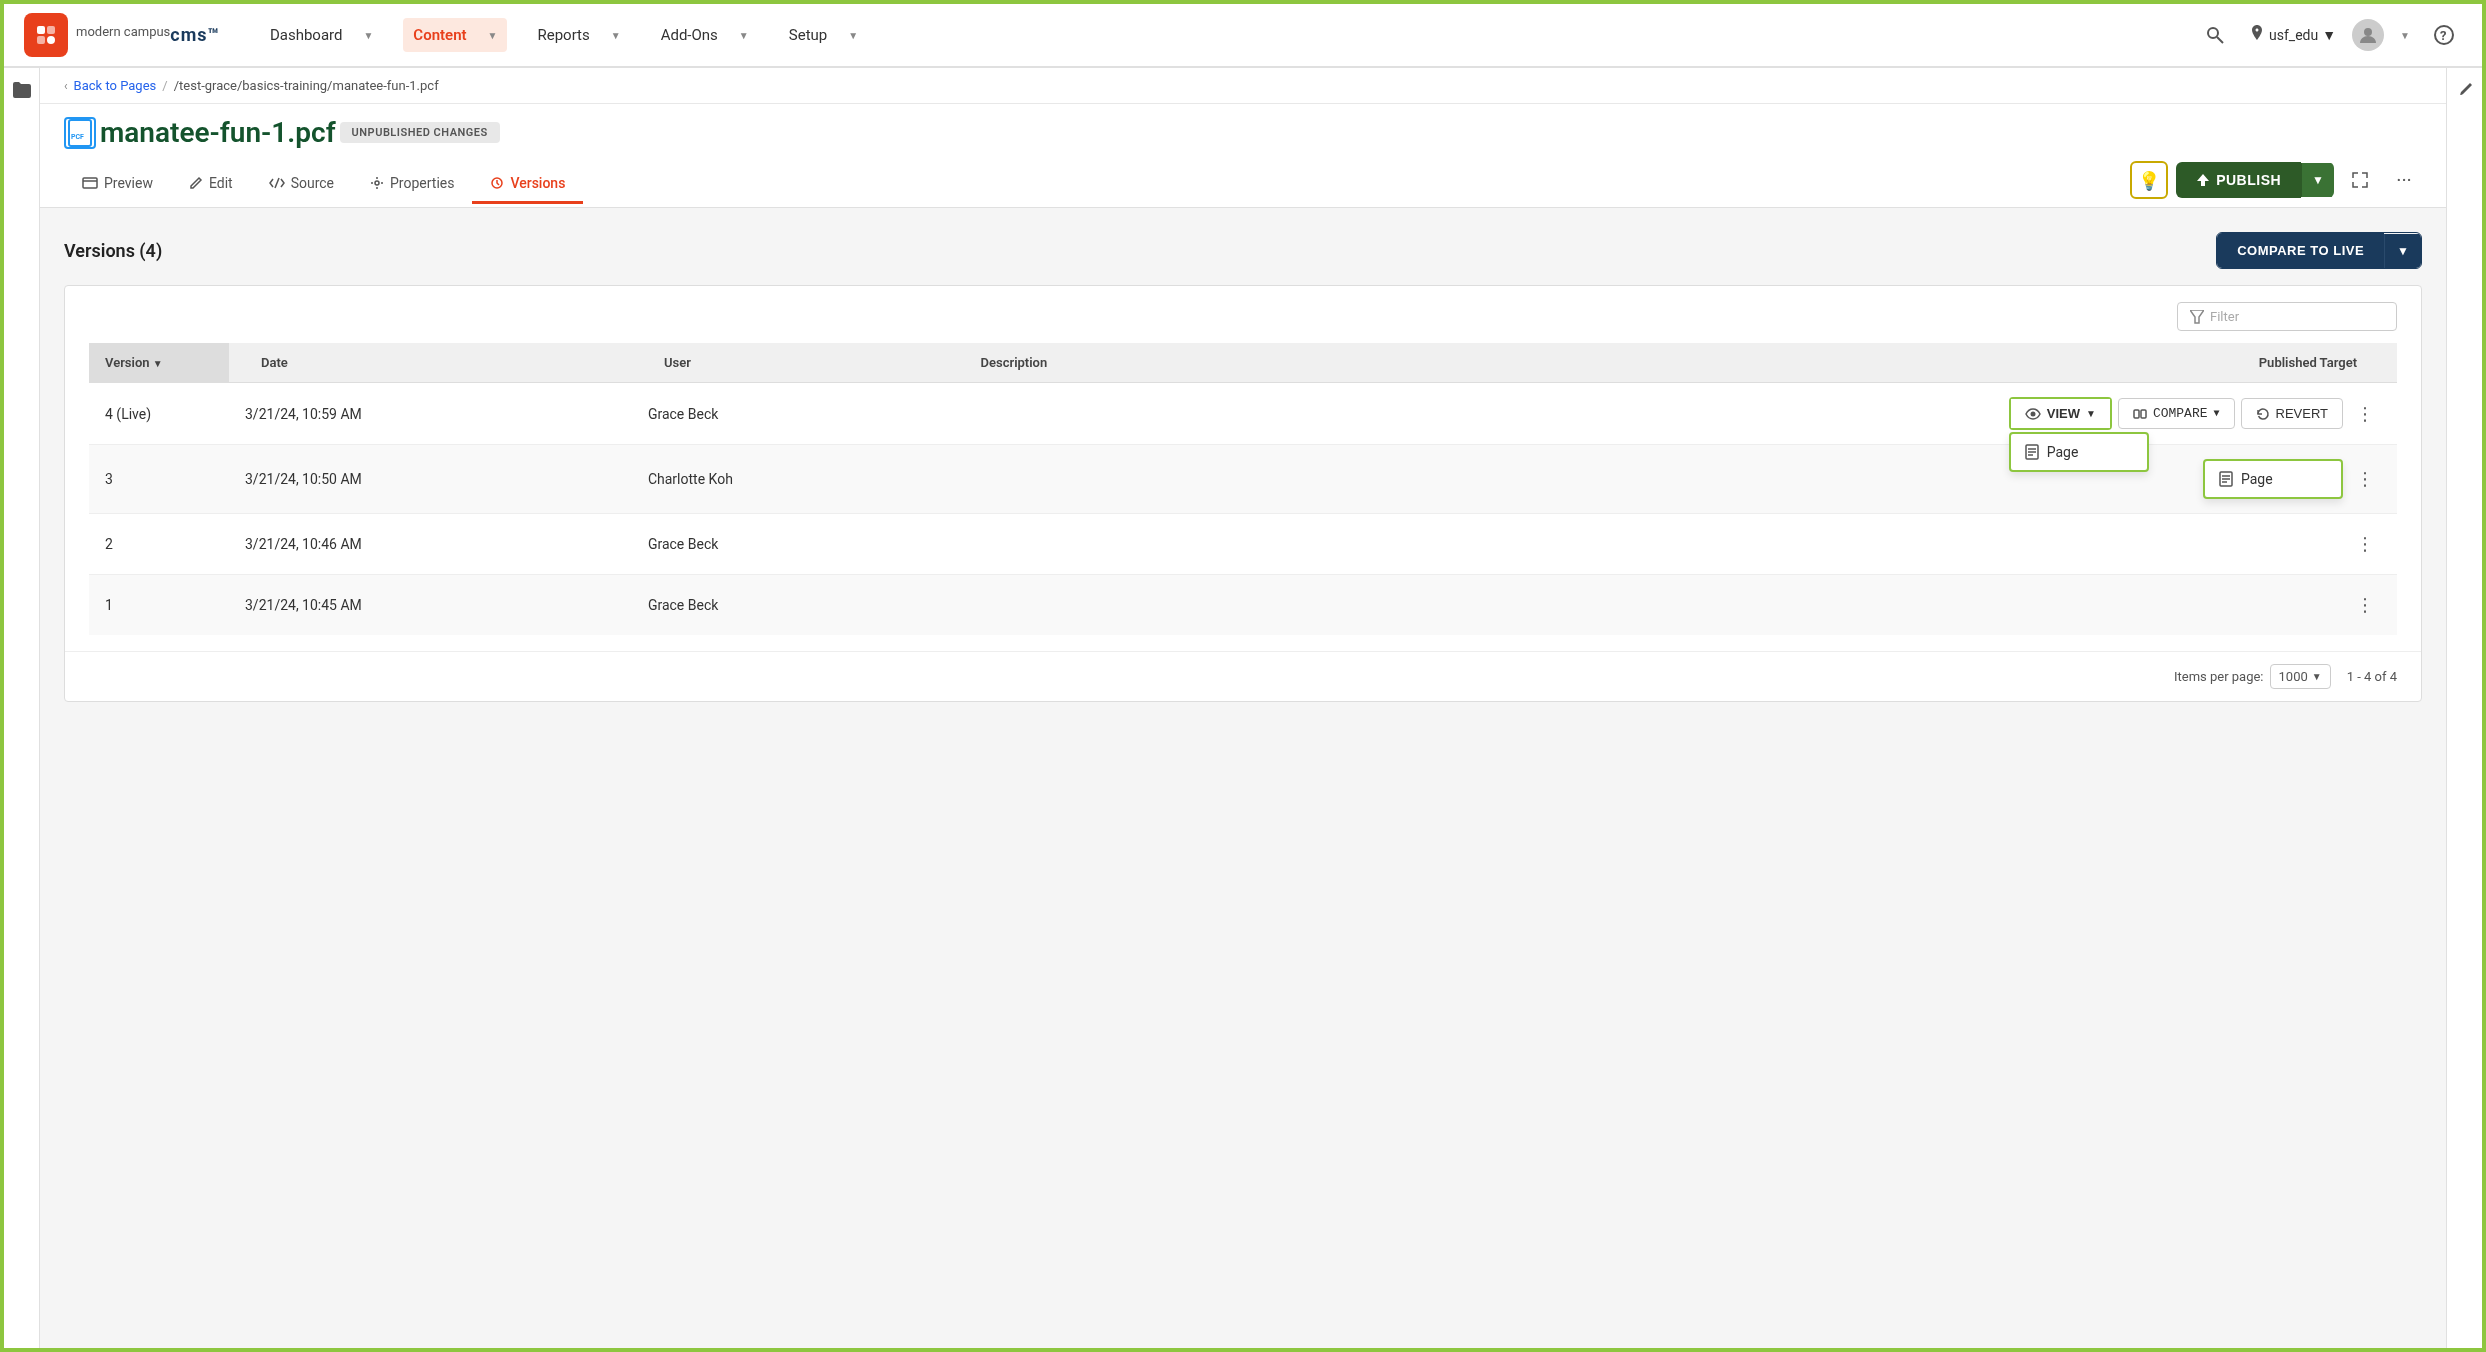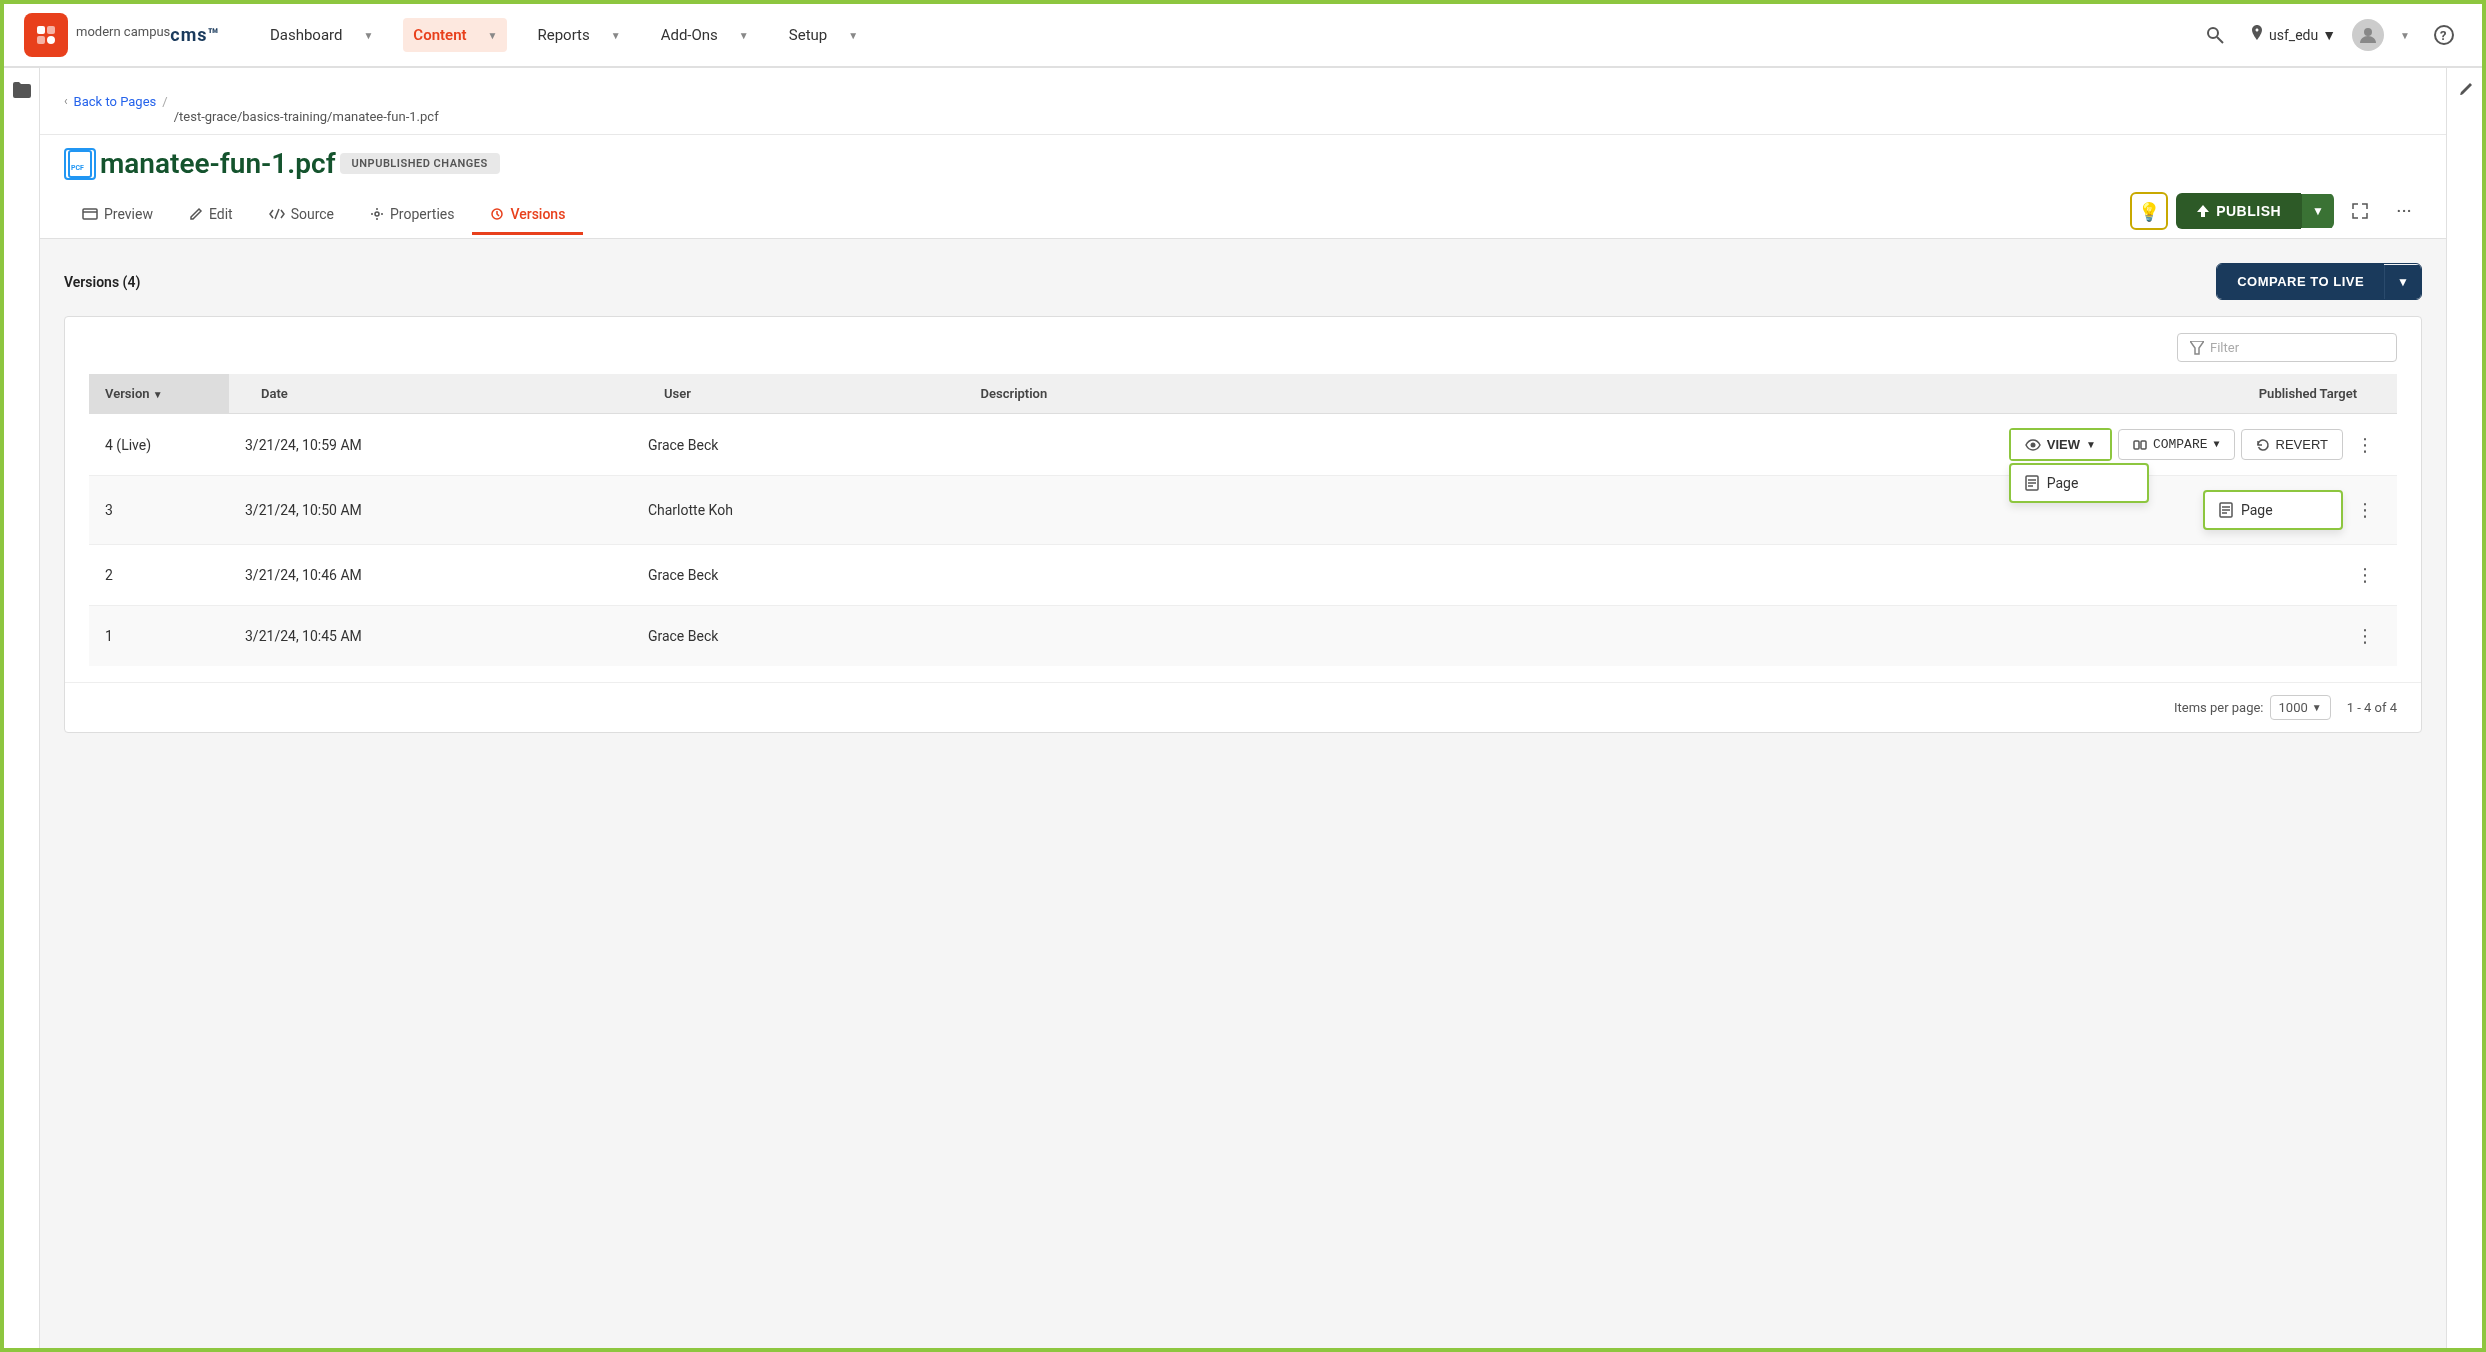--- a/index.html
+++ b/index.html
@@ -151,21 +151,21 @@
     }
     .breadcrumb-link {
       color: #2563eb;
       cursor: pointer;
       text-decoration: none;
       display: flex;
       align-items: center;
       gap: 4px;
     }
     .breadcrumb-sep { color: #aaa; }
-    .breadcrumb-path { color: #555; margin-top: 31px; }
+    .breadcrumb-path { color: #555; }
 
     
     .page-header {
       background: #fff;
       padding: 12px 24px 0 24px;
       border-bottom: 1px solid #e0e0e0;
     }
     .page-title-row {
       display: flex;
       align-items: center;
@@ -301,21 +301,21 @@
       flex: 1;
     }
 
     
     .versions-section {
       background: #fff;
       border: 1px solid #ddd;
       border-radius: 4px;
     }
     .versions-title {
-      font-size: 14px;
+      font-size: 18px;
       font-weight: 600;
       color: #222;
     }
     .compare-live-btn-group {
       display: flex;
       align-items: center;
       border-radius: 6px;
       overflow: hidden;
       border: 1px solid #1a3a5c;
     }

